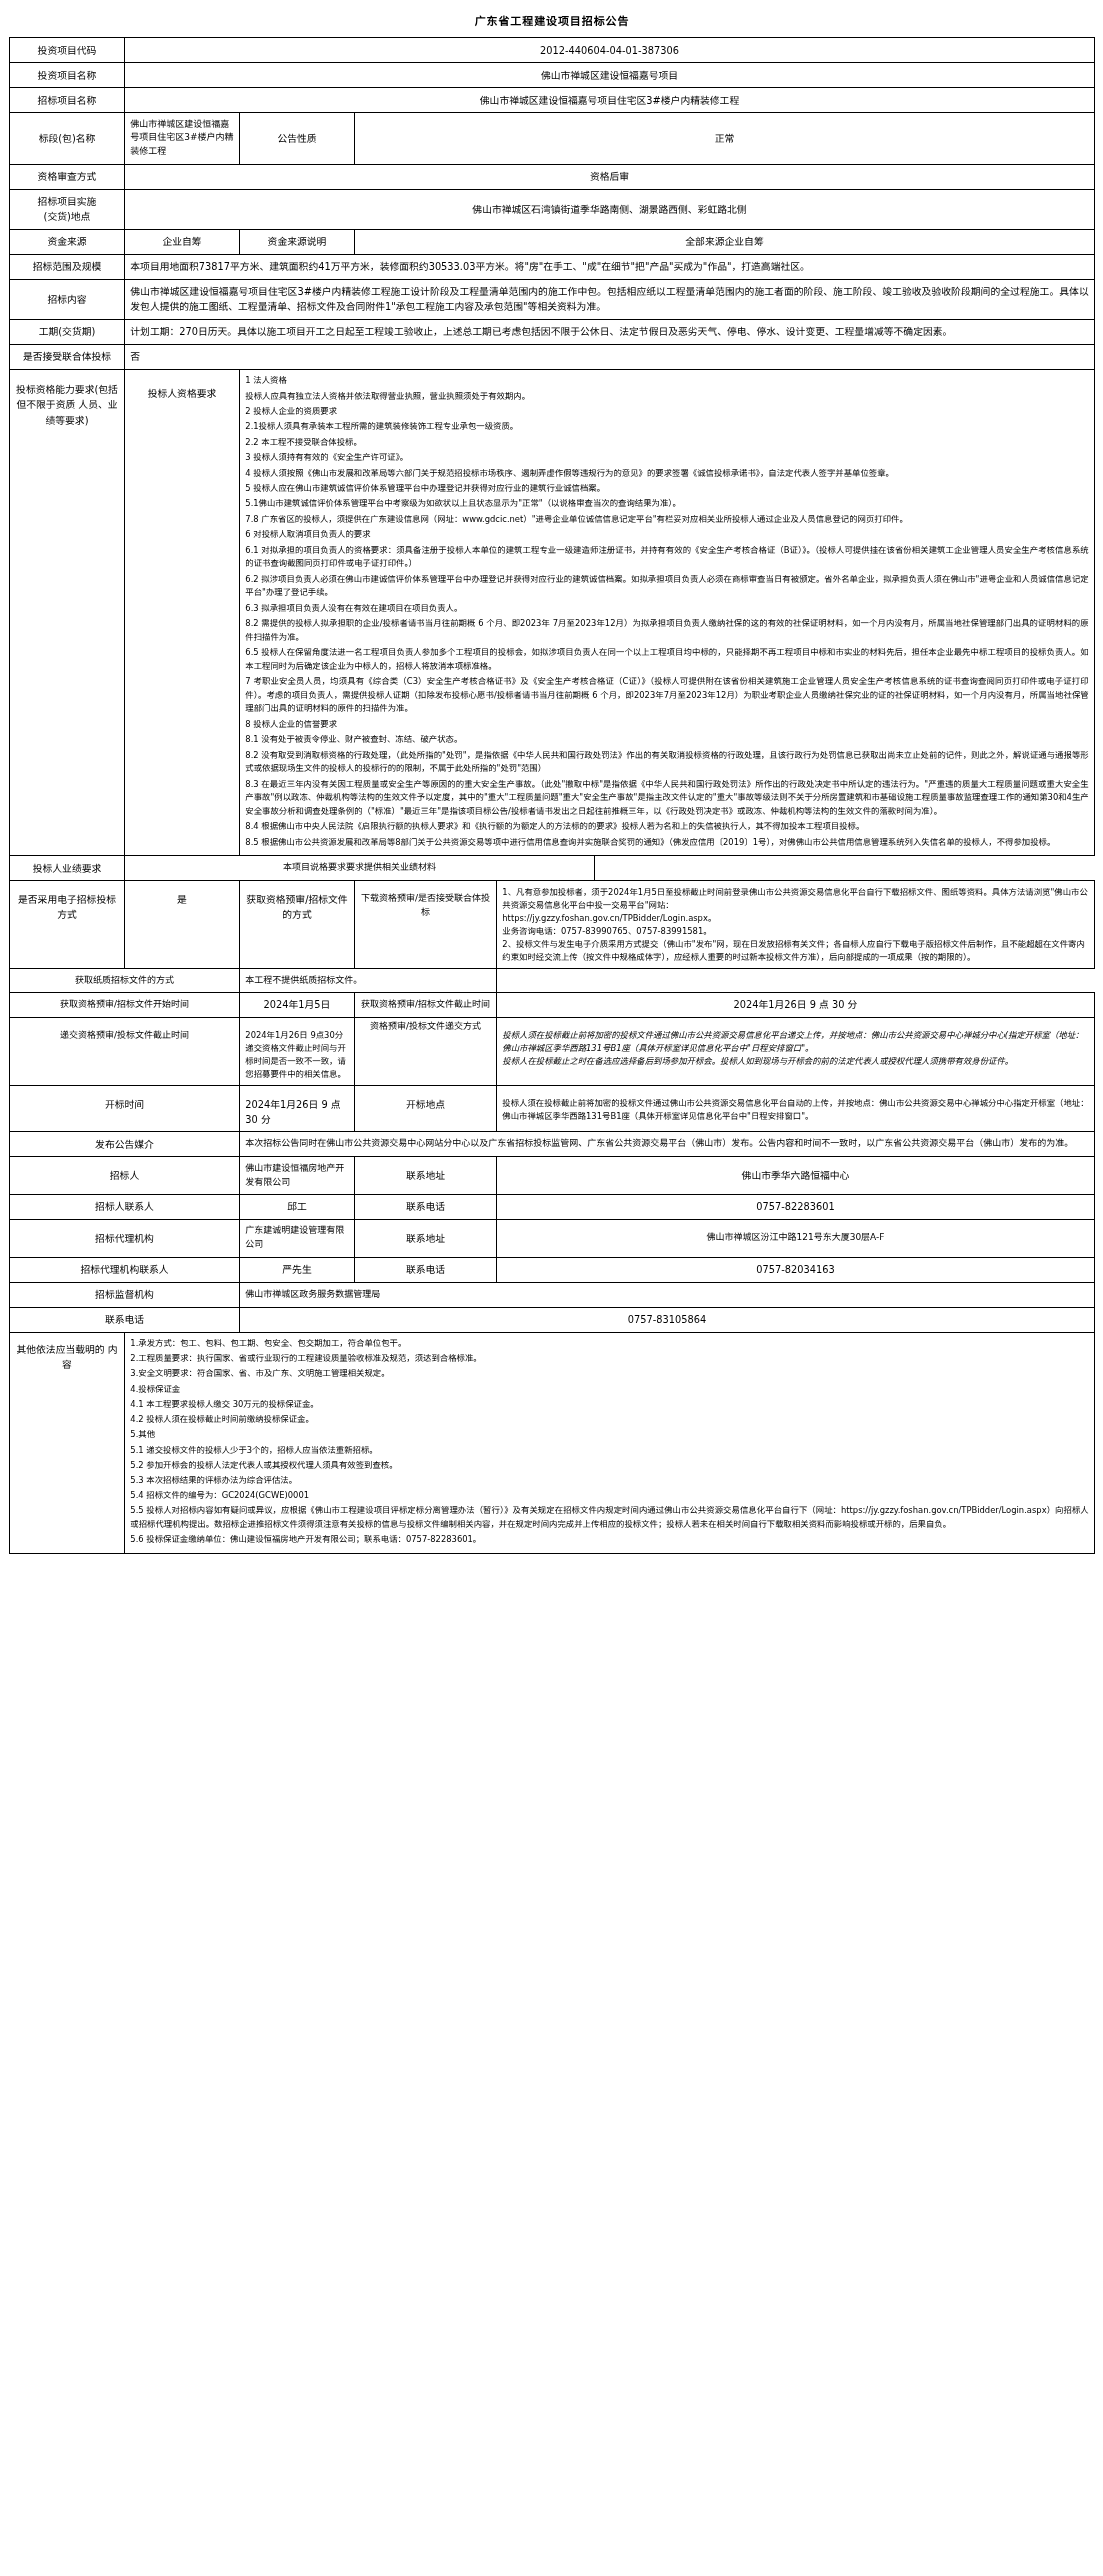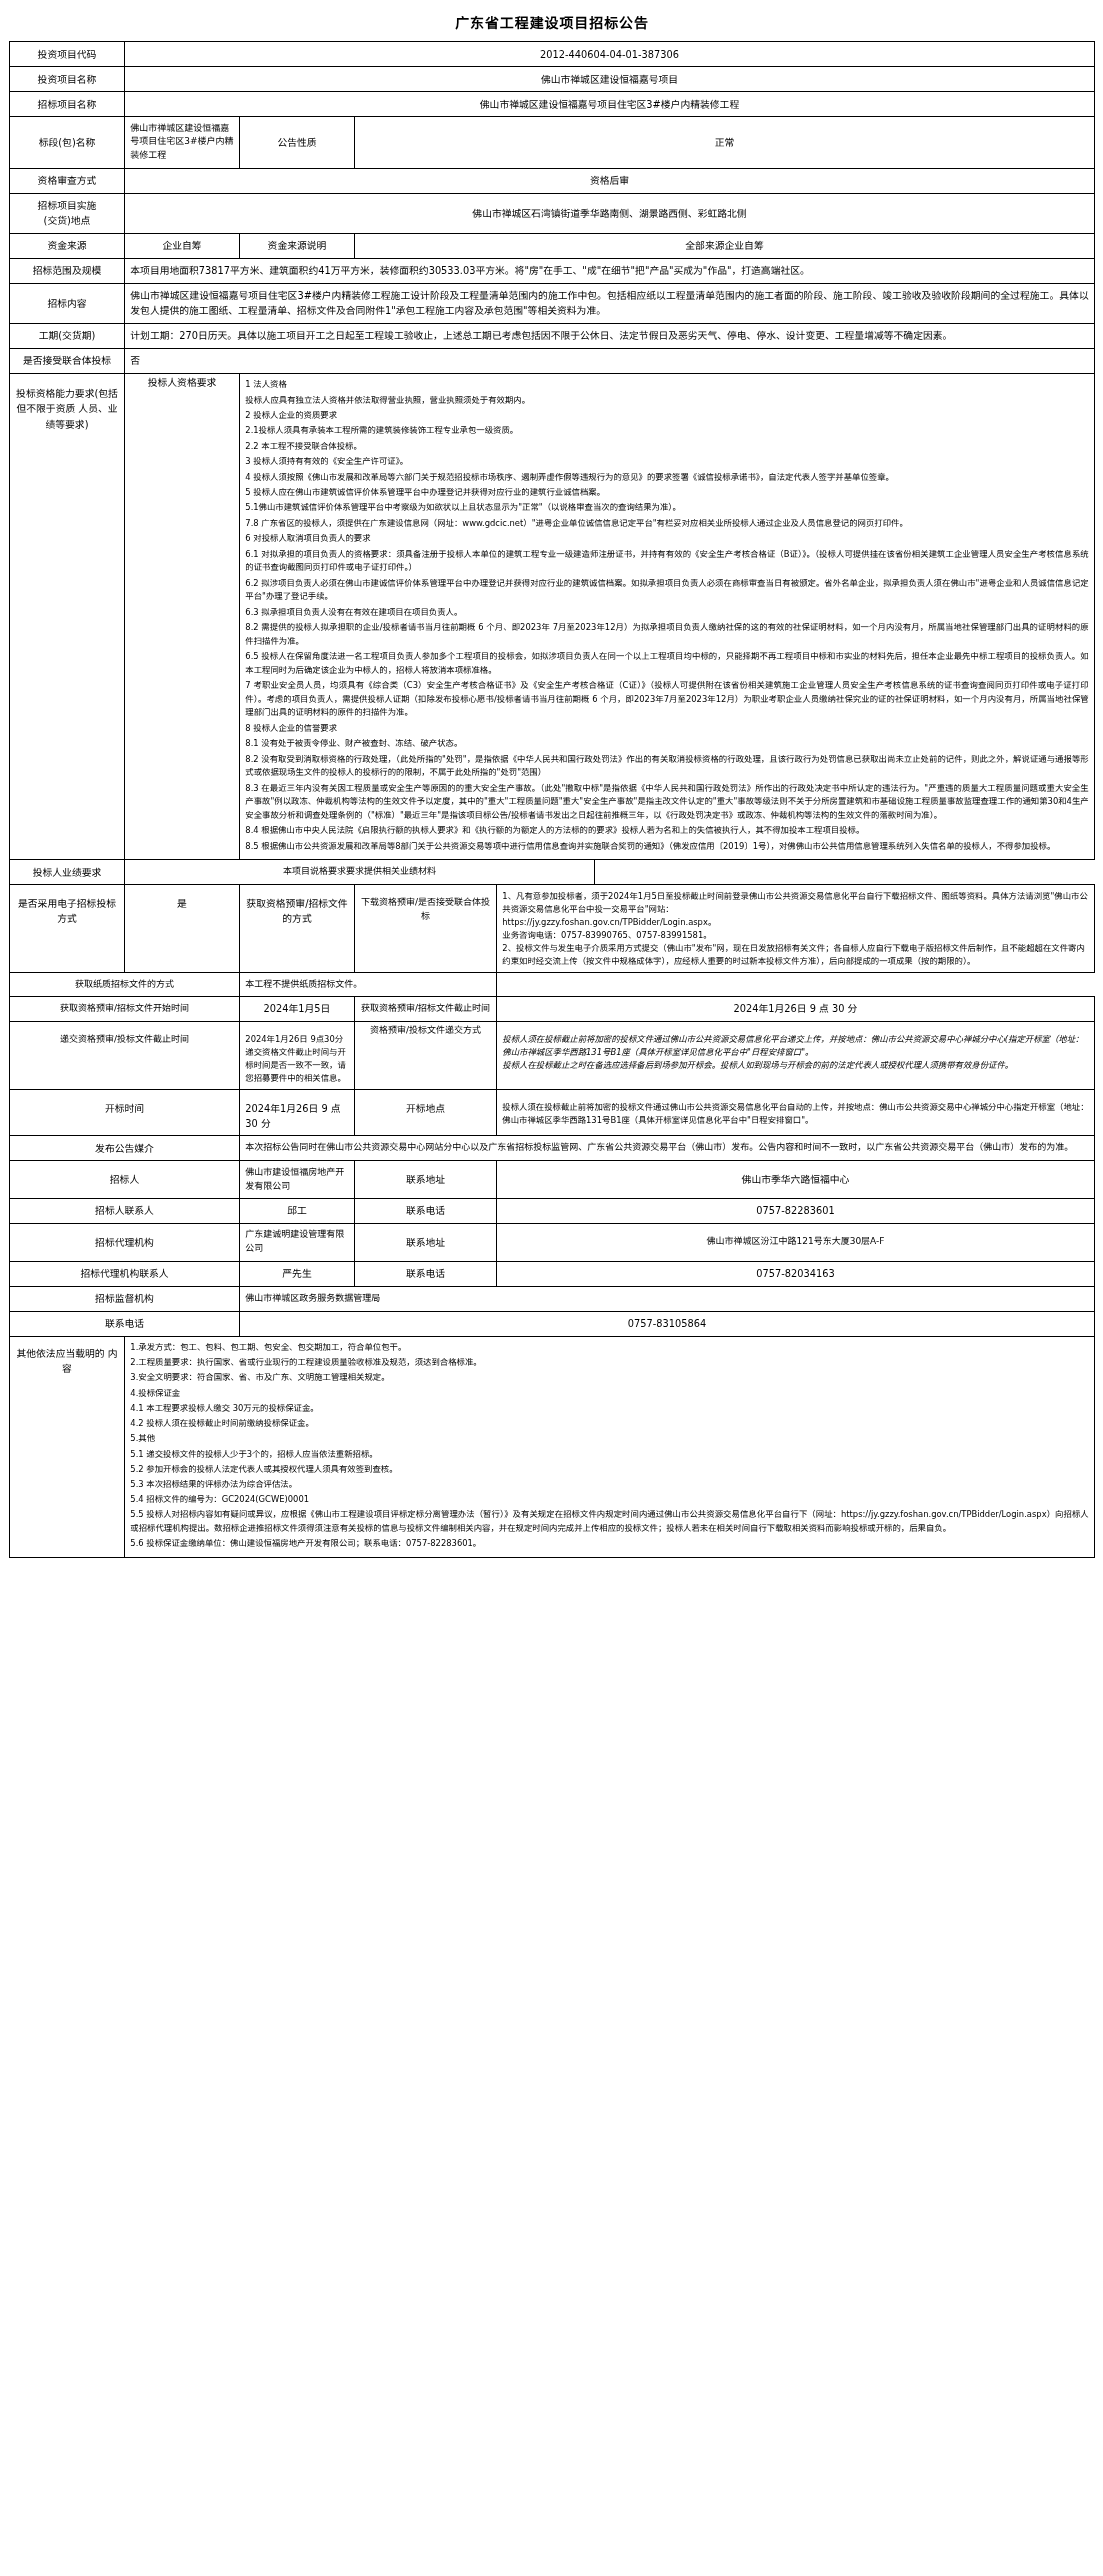--- a/index.html
+++ b/index.html
@@ -12,21 +12,21 @@
     font-size: 9.8px;
     color: #000000;
     width: 1104px;
   }
   .page {
     width: 1104px;
     padding: 7px 9px 18px 9px;
   }
   .doc-title {
     text-align: center;
-    font-size: 14px;
+    font-size: 11px;
     font-weight: bold;
     letter-spacing: 0.9px;
     padding: 5.3px 0 9px 0;
   }
   table.main {
     width: 100%;
     border-collapse: collapse;
     table-layout: fixed;
   }
   table.main > tbody > tr > td {
@@ -133,21 +133,21 @@
       </tr>
 
 
       <tr>
         <td class="lbl">是否接受联合体投标</td>
         <td class="lft" colspan="5">否</td>
       </tr>
 
       <tr>
         <td class="lbl vtop" style="padding-top:12.4px;">投标资格能力要求(包括但不限于资质 人员、业绩等要求)</td>
-        <td class="lbl vtop" style="padding-top:1px;">投标人资格要求</td>
+        <td class="lbl vtop" style="padding-top:16px;">投标人资格要求</td>
         <td class="lft vtop tiny qual-list" colspan="4" id="qual-list">
             <p class="ind">1 法人资格</p>
             <p class="ind">投标人应具有独立法人资格并依法取得营业执照，营业执照须处于有效期内。</p>
             <p class="ind">2 投标人企业的资质要求</p>
             <p class="ind">2.1投标人须具有承装本工程所需的建筑装修装饰工程专业承包一级资质。</p>
             <p class="ind">2.2 本工程不接受联合体投标。</p>
             <p class="ind">3 投标人须持有有效的《安全生产许可证》。</p>
             <p class="ind">4 投标人须按照《佛山市发展和改革局等六部门关于规范招投标市场秩序、遏制弄虚作假等违规行为的意见》的要求签署《诚信投标承诺书》，自法定代表人签字并基单位签章。</p>
             <p class="ind">5 投标人应在佛山市建筑诚信评价体系管理平台中办理登记并获得对应行业的建筑行业诚信档案。</p>
             <p class="ind">5.1佛山市建筑诚信评价体系管理平台中考察级为如欲状以上且状态显示为"正常"（以说格审查当次的查询结果为准）。</p>

